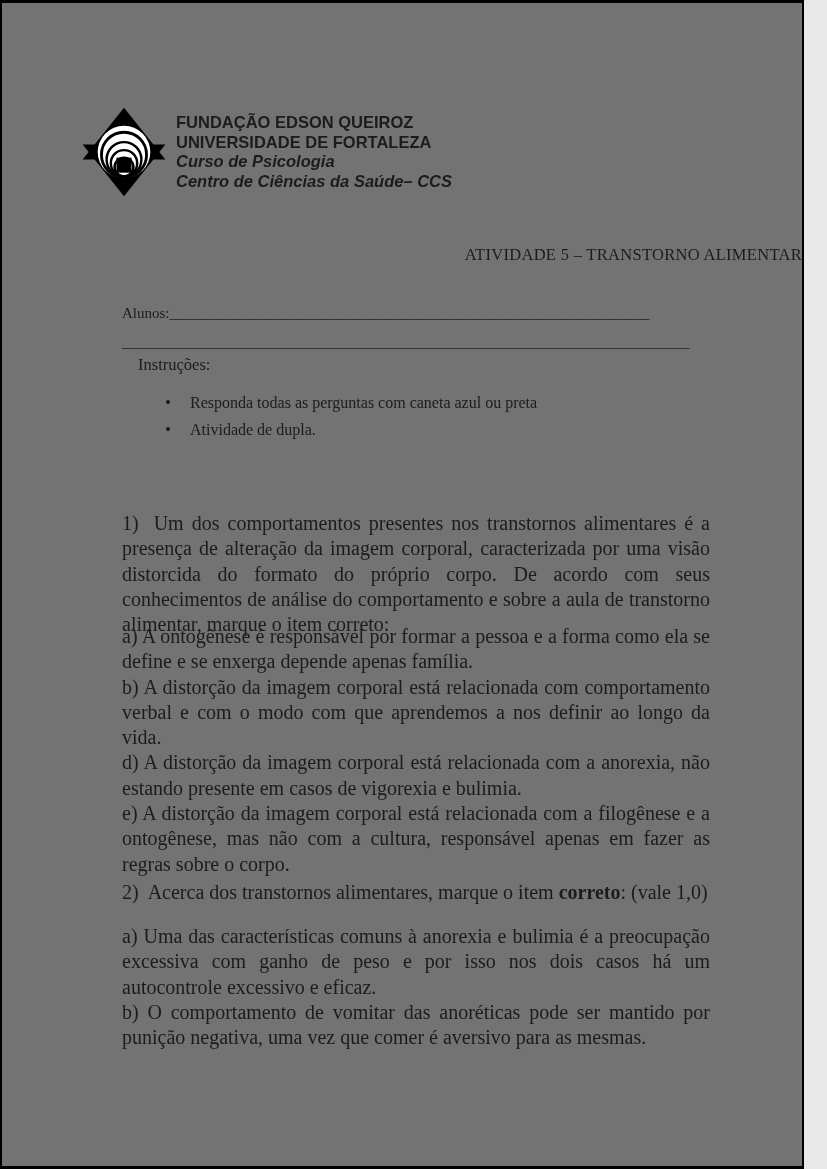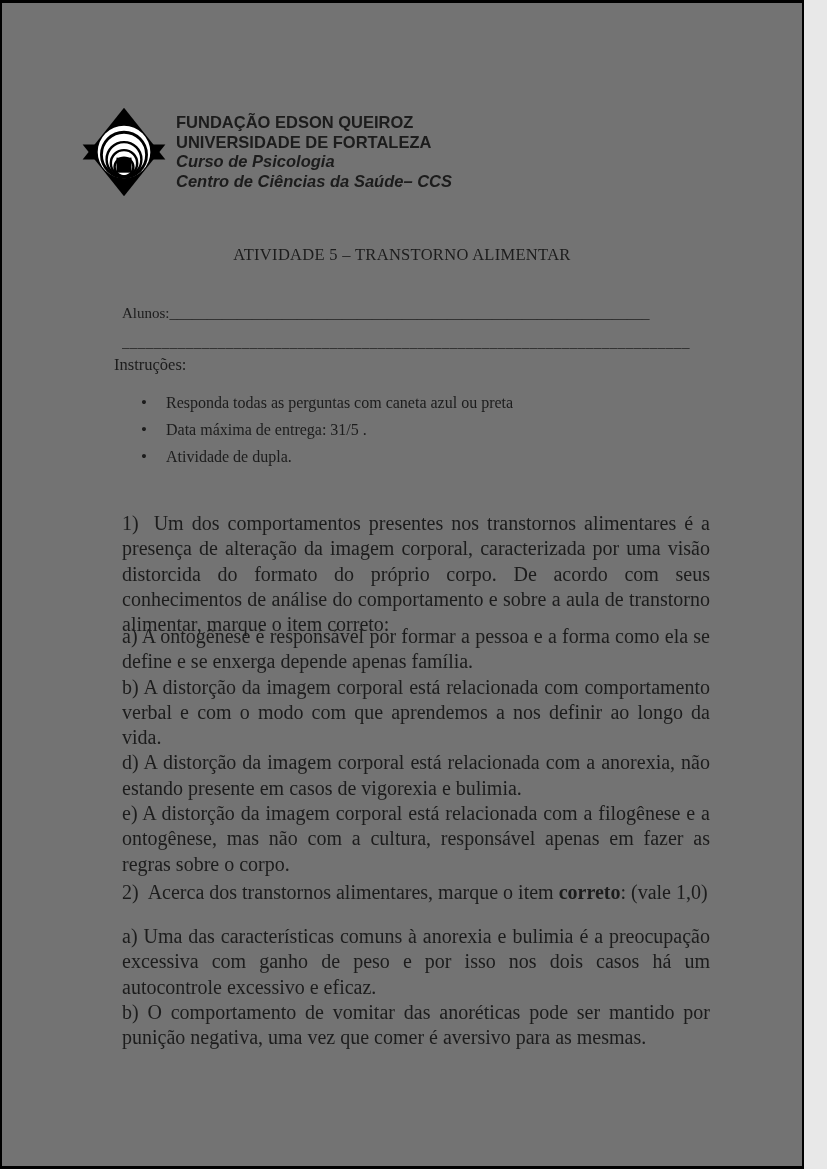--- a/index.html
+++ b/index.html
@@ -45,21 +45,21 @@
   .letterhead-text .italic {
     font-style: italic;
   }
 
   
   .doc-title {
     position: absolute;
     left: 0;
     top: 242px;
     width: 100%;
-    text-align: center;
+    text-align: right;
     font-size: 16.5px;
     letter-spacing: 0.3px;
     white-space: nowrap;
   }
 
   
   .students {
     position: absolute;
     left: 120px;
     top: 296px;
@@ -72,21 +72,21 @@
   .students .fill-line {
     display: block;
     white-space: nowrap;
     overflow: hidden;
     letter-spacing: 0.5px;
   }
 
   
   .instructions {
     position: absolute;
-    left: 112px;
+    left: 136px;
     top: 352px;
     width: 588px;
     font-size: 16px;
   }
   .instructions-label {
     font-size: 16.5px;
     margin-bottom: 14px;
   }
   .instructions ul {
     margin: 0;
@@ -156,21 +156,20 @@
 
   <div class="students">
     <span>Alunos:</span><span class="fill-inline" style="display:inline">________________________________________________________________</span>
     <span class="fill-line">_______________________________________________________________________</span>
   </div>
 
   <div class="instructions">
     <div class="instructions-label">Instruções:</div>
     <ul>
       <li>Responda todas as perguntas com caneta azul ou preta</li>
-      <li>Data máxima de entrega: 31/5 .</li>
       <li>Atividade de dupla.</li>
     </ul>
   </div>
 
   <div class="q-block" id="q1-text">
     <p class="q-intro"><span class="q-num-wide">1)</span><span>Um dos comportamentos presentes nos transtornos alimentares é a presença de alteração da imagem corporal, caracterizada por uma visão distorcida do formato do próprio corpo. De acordo com seus conhecimentos de análise do comportamento e sobre a aula de transtorno alimentar, marque o item correto:</span></p>
   </div>
   <div class="q-block q-options" id="q1-opts">
     <p>a) A ontogênese é responsável por formar a pessoa e a forma como ela se define e se enxerga depende apenas família.</p>
     <p>b) A distorção da imagem corporal está relacionada com comportamento verbal e com o modo com que aprendemos a nos definir ao longo da vida.</p>

